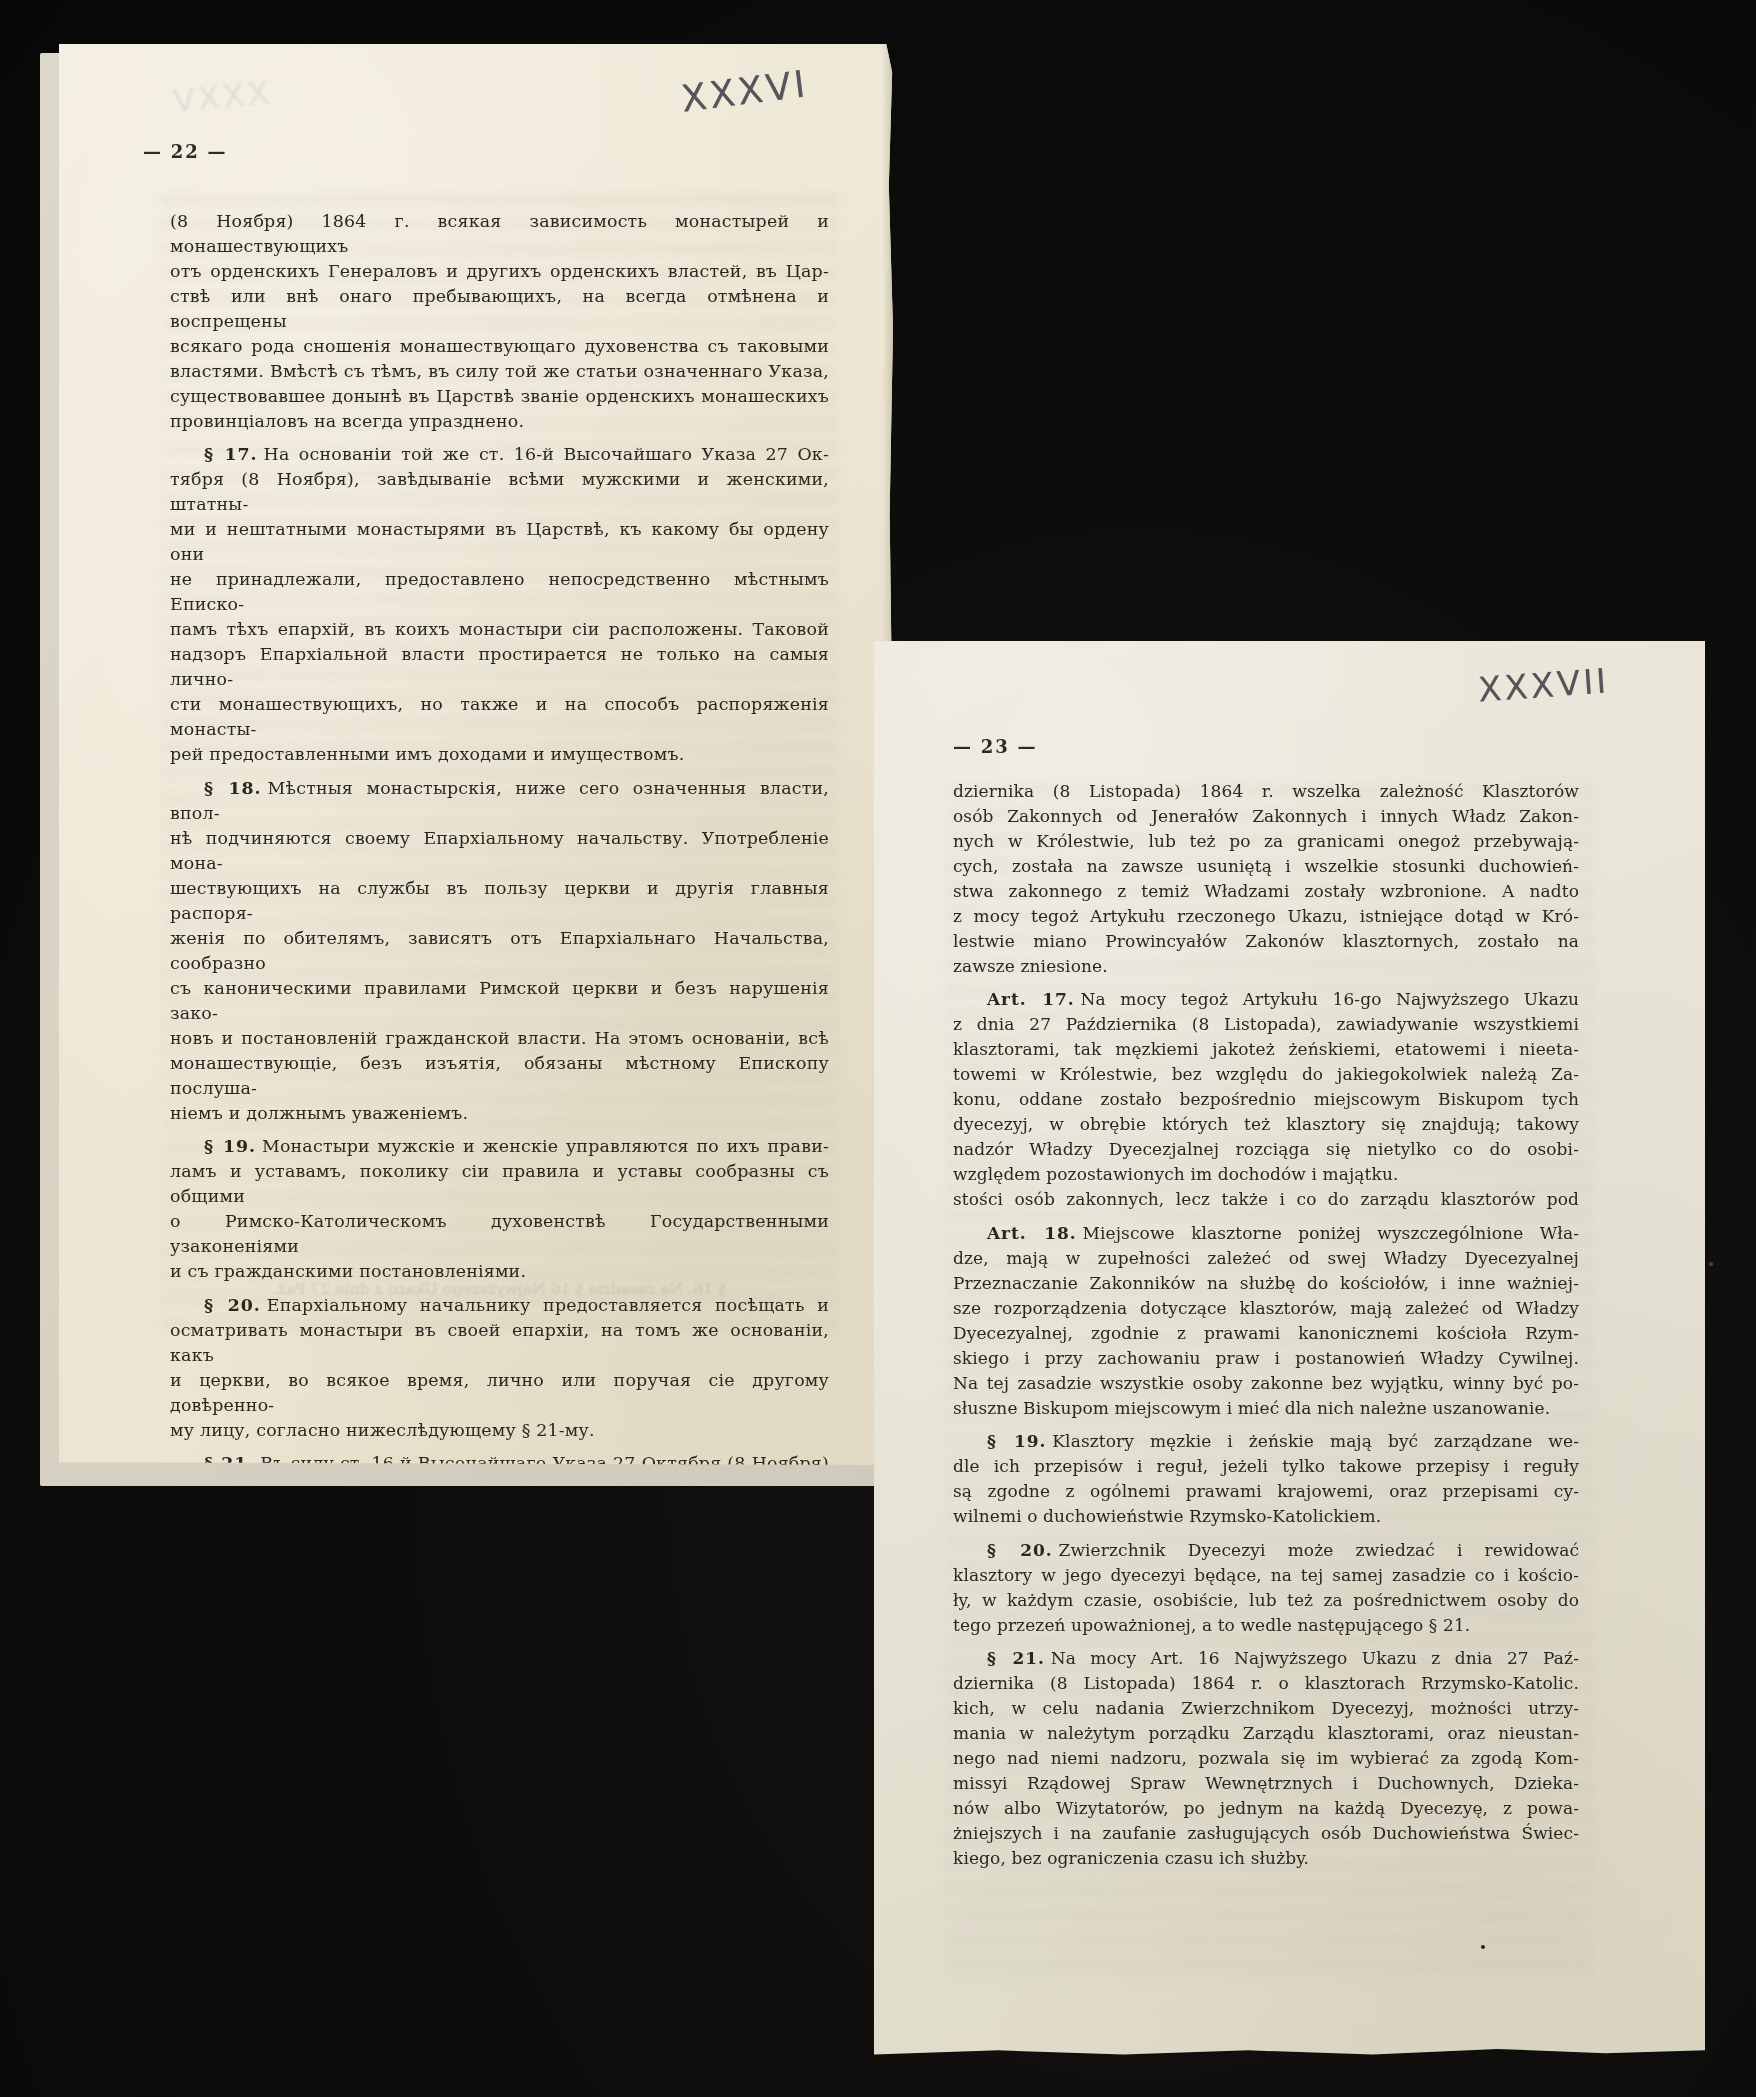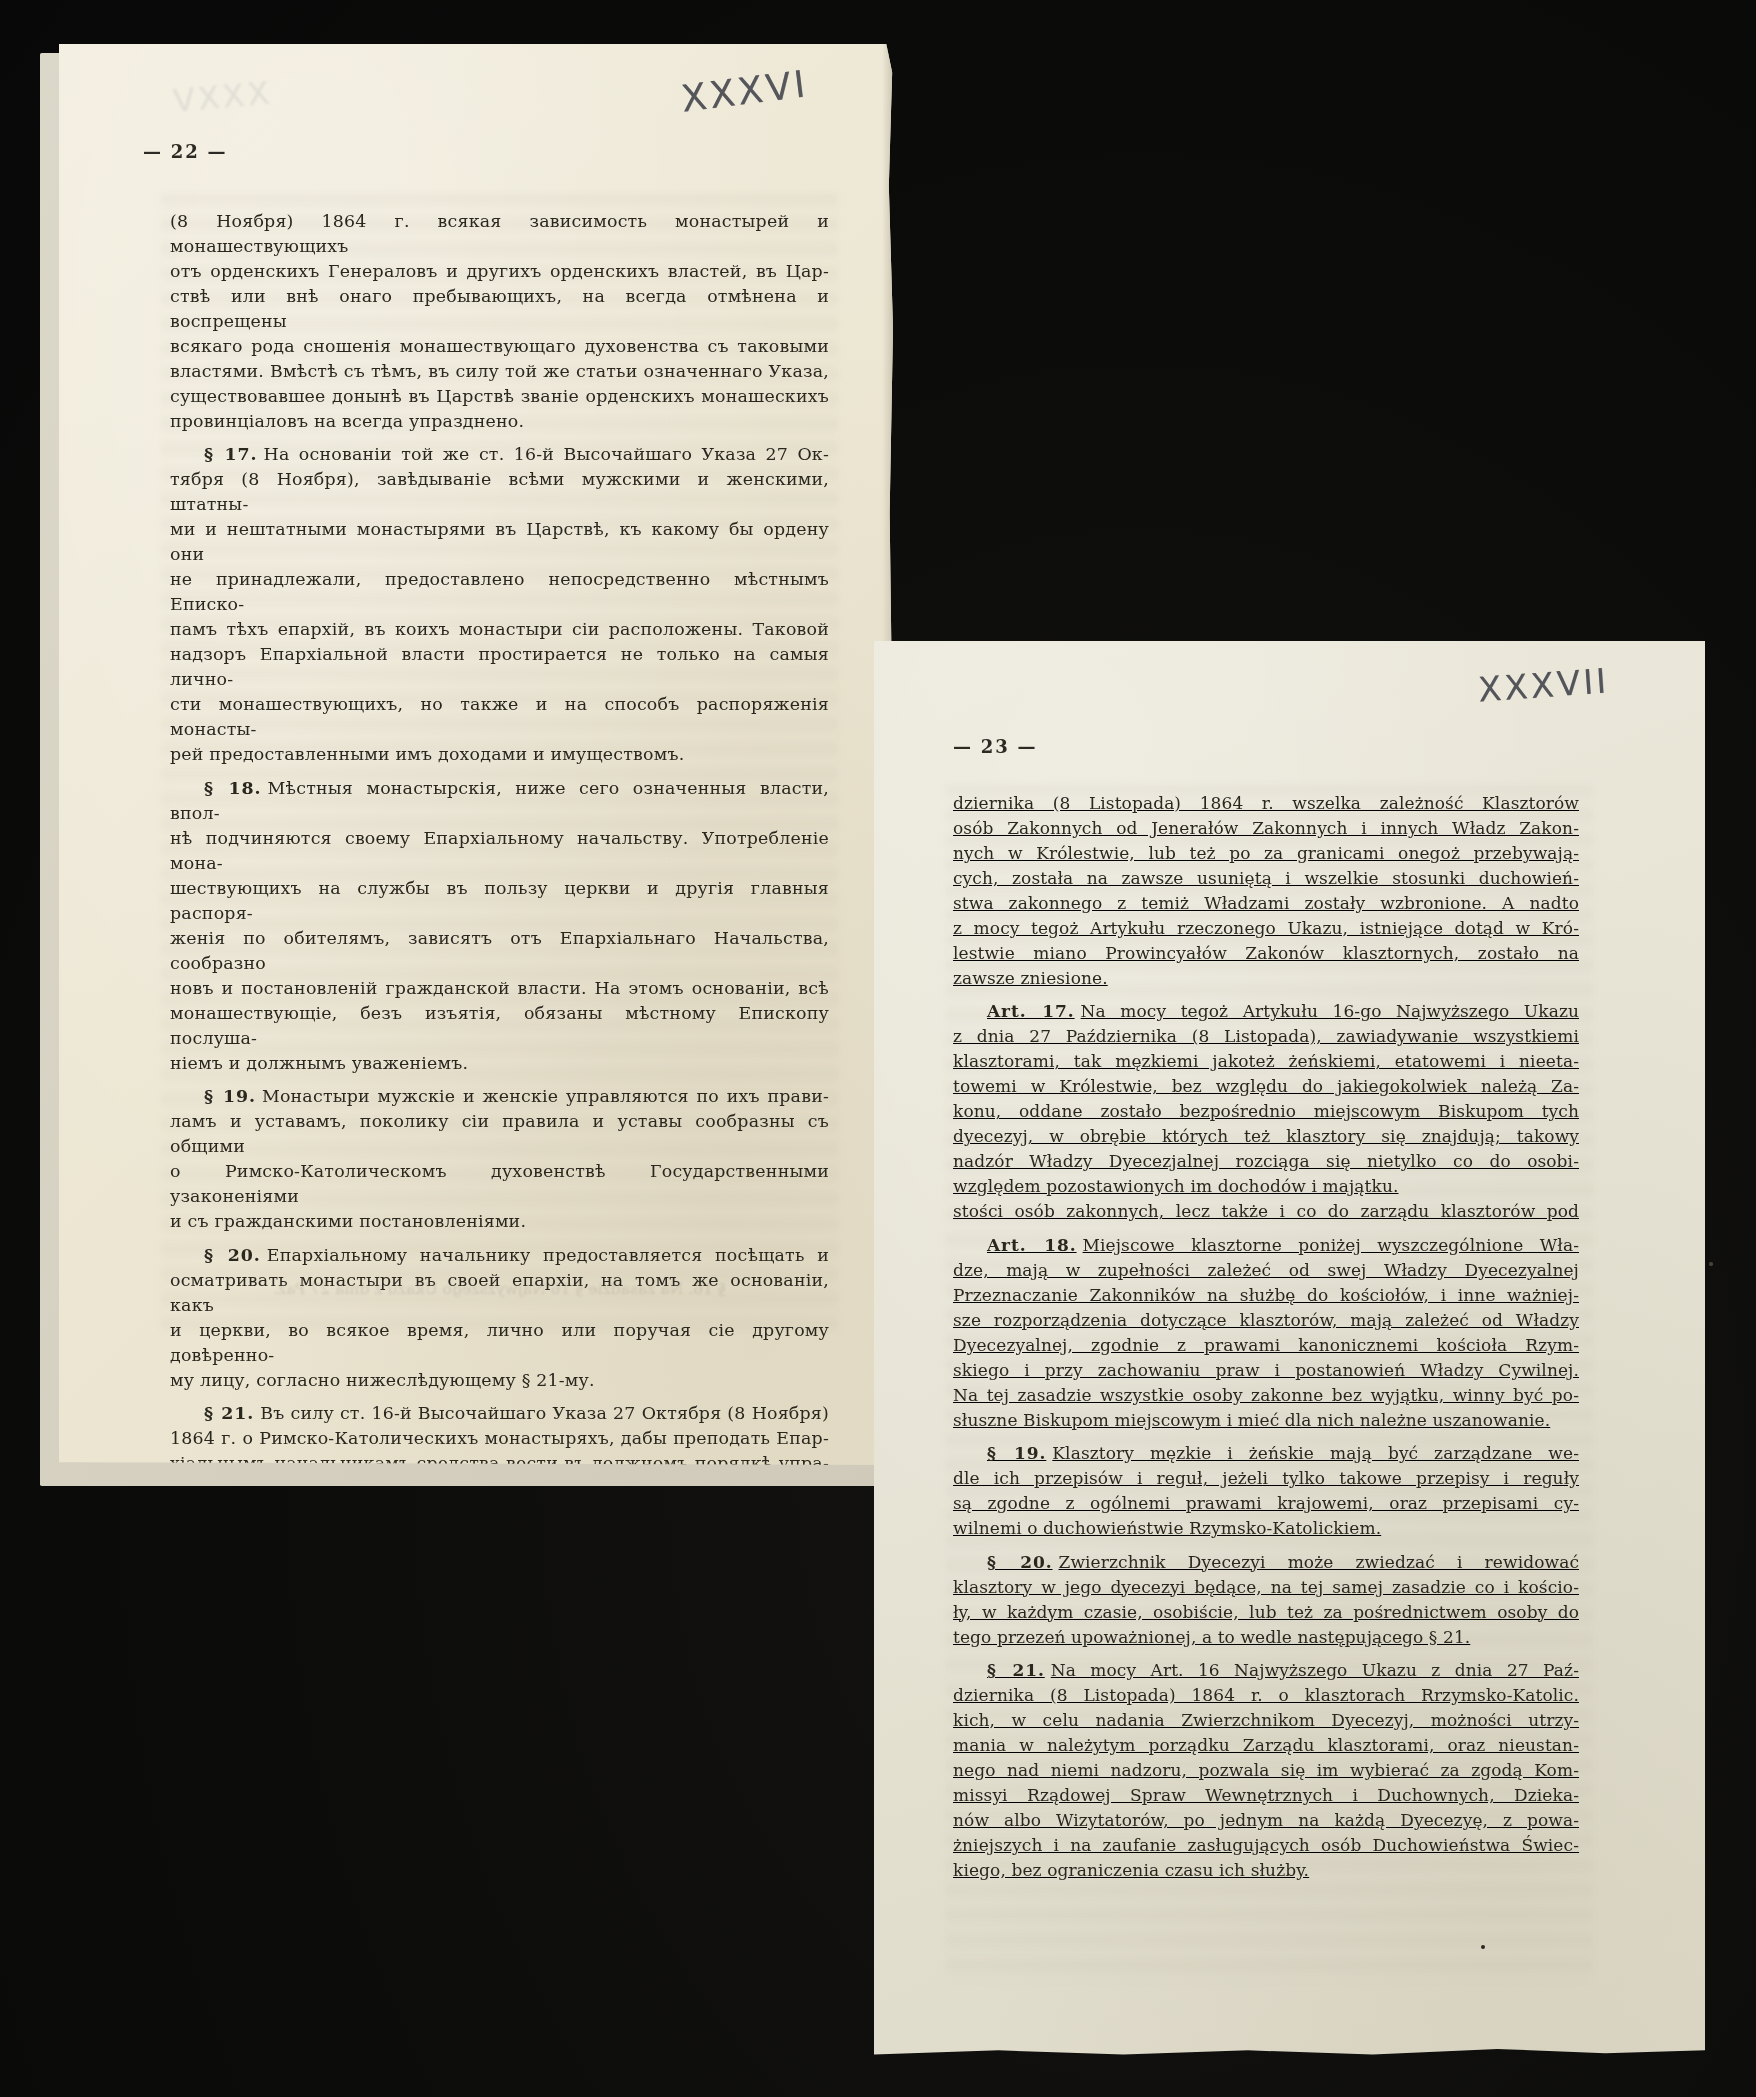--- a/index.html
+++ b/index.html
@@ -30,21 +30,21 @@
     left:874px;top:641px;width:831px;height:1415px;z-index:3;
     background:
       radial-gradient(ellipse at 25% 15%, rgba(255,255,255,0.22), rgba(255,255,255,0) 55%),
       radial-gradient(ellipse at 75% 85%, rgba(110,100,70,0.07), rgba(110,100,70,0) 60%),
       linear-gradient(160deg,#ece9dc 0%,#e5e2d3 55%,#ded9c7 100%);
     box-shadow:-9.6px -4.8px 17px rgba(0,0,0,0.55),-1.8px -1.2px 4.8px rgba(0,0,0,0.35);
     clip-path:polygon(0 0,100% 0,100% 99.6%,88% 99.8%,75% 99.5%,60% 99.9%,45% 99.6%,30% 99.9%,15% 99.6%,0 99.9%);
   }
   .col{position:absolute;}
   #left-col{left:111px;top:153px;width:659px;margin-top:12px;}
-  #right-col{left:79px;top:150px;width:626px;text-decoration:underline;}
+  #right-col{left:79px;top:138px;width:626px;}
   .pagenum{
     position:absolute;text-align:left;
     font-family:"DejaVu Serif","Liberation Serif",serif;
     font-weight:bold;font-size:18px;letter-spacing:1.8px;color:#2d2a23;
   }
   #left-pagenum{left:84px;top:97px;width:659px;}
   #right-pagenum{left:79px;top:95px;width:626px;}
   .handwritten{
     position:absolute;
     font-family:"DejaVu Sans","Liberation Sans",sans-serif;
@@ -124,20 +124,21 @@
           <div class="tline">памъ тѣхъ епархій, въ коихъ монастыри сіи расположены. Таковой</div>
           <div class="tline">надзоръ Епархіальной власти простирается не только на самыя лично-</div>
           <div class="tline">сти монашествующихъ, но также и на способъ распоряженія монасты-</div>
           <div class="tline last">рей предоставленными имъ доходами и имуществомъ.</div>
         </div>
         <div class="para">
           <div class="tline first"><b class="plabel">§ 18.</b>Мѣстныя монастырскія, ниже сего означенныя власти, впол-</div>
           <div class="tline">нѣ подчиняются своему Епархіальному начальству. Употребленіе мона-</div>
           <div class="tline">шествующихъ на службы въ пользу церкви и другія главныя распоря-</div>
           <div class="tline">женія по обителямъ, зависятъ отъ Епархіальнаго Начальства, сообразно</div>
+          <div class="tline">съ каноническими правилами Римской церкви и безъ нарушенія зако-</div>
           <div class="tline">новъ и постановленій гражданской власти. На этомъ основаніи, всѣ</div>
           <div class="tline">монашествующіе, безъ изъятія, обязаны мѣстному Епископу послуша-</div>
           <div class="tline last">ніемъ и должнымъ уваженіемъ.</div>
         </div>
         <div class="para">
           <div class="tline first"><b class="plabel">§ 19.</b>Монастыри мужскіе и женскіе управляются по ихъ прави-</div>
           <div class="tline">ламъ и уставамъ, поколику сіи правила и уставы сообразны съ общими</div>
           <div class="tline">о Римско-Католическомъ духовенствѣ Государственными узаконеніями</div>
           <div class="tline last">и съ гражданскими постановленіями.</div>
         </div>

